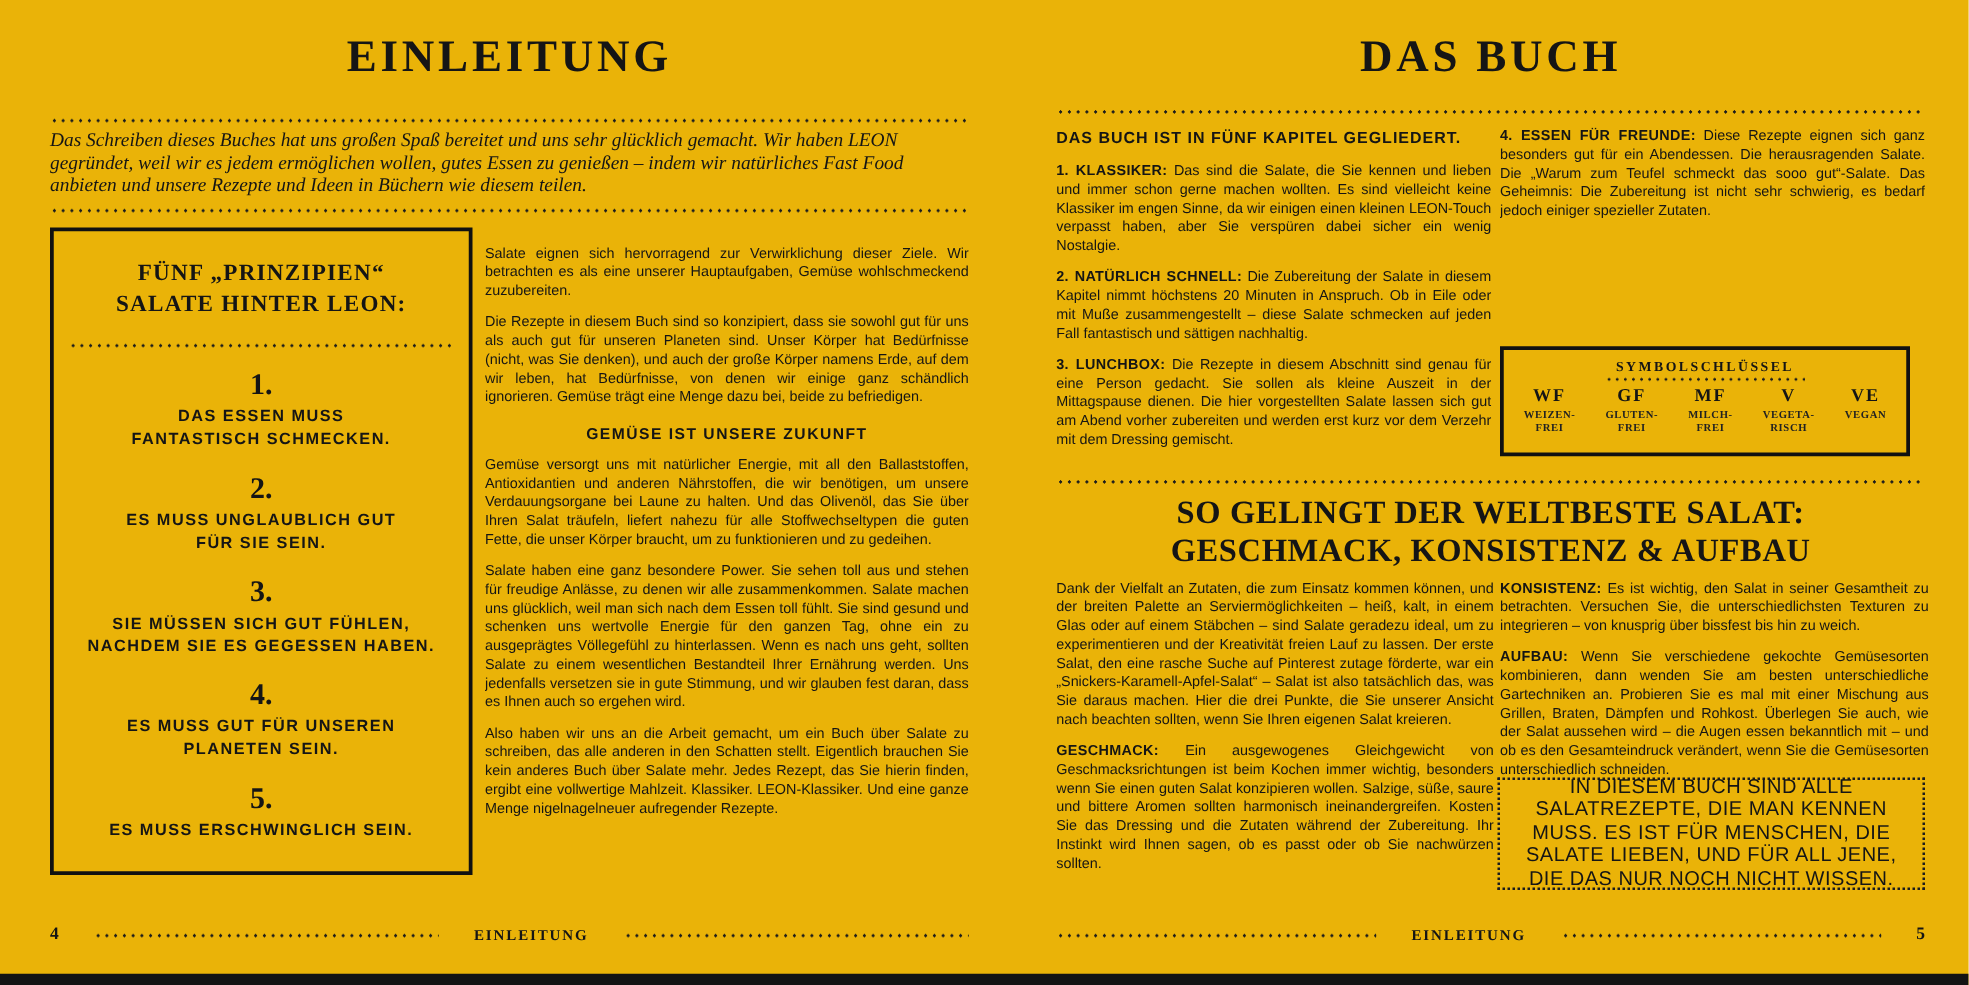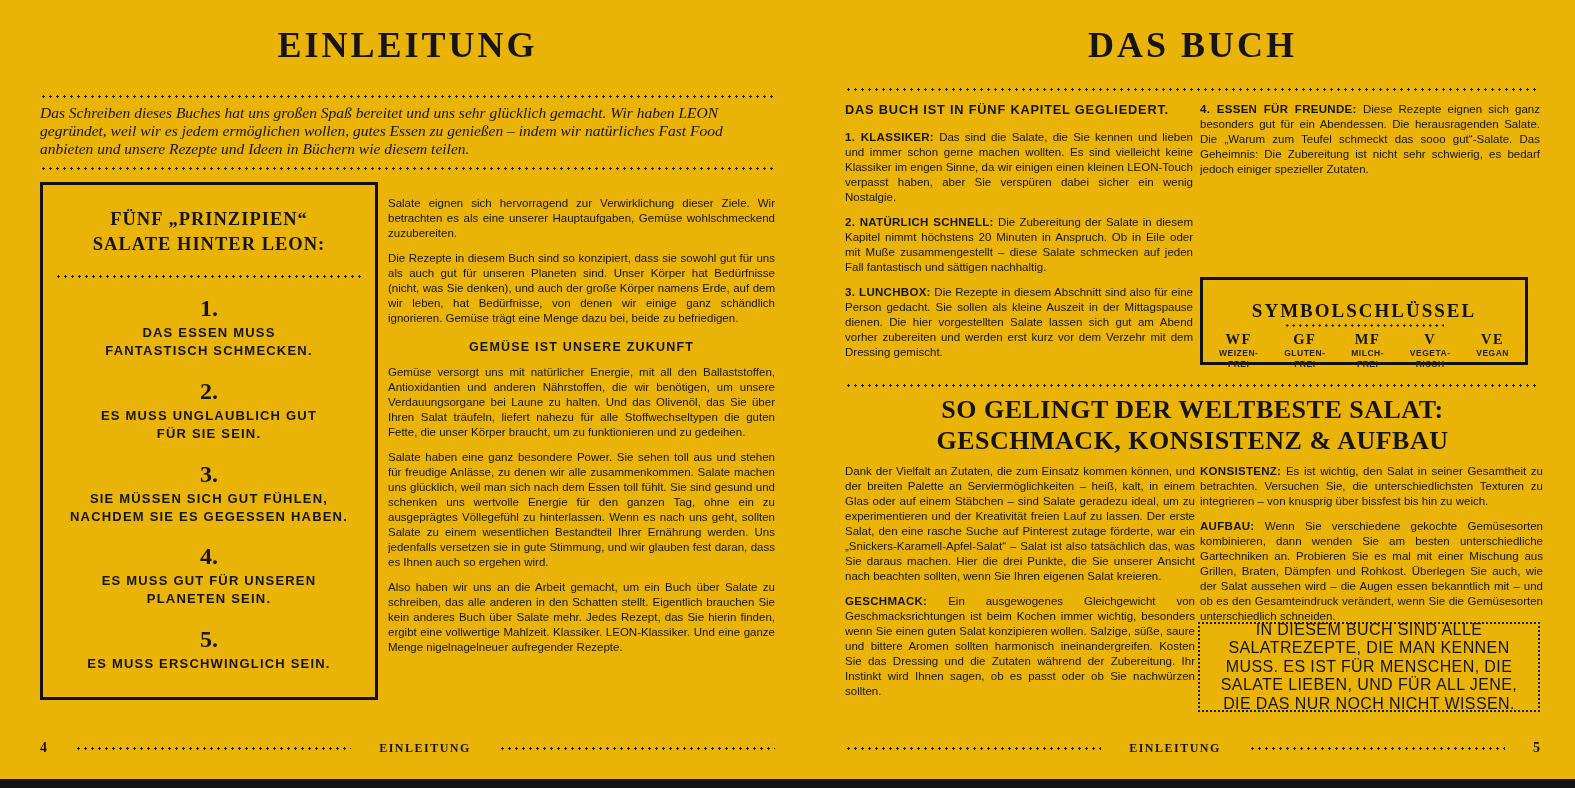--- a/index.html
+++ b/index.html
@@ -45,28 +45,28 @@
   .col-heading{font-family:"Liberation Sans",sans-serif;font-weight:700;font-size:12.5px;
     letter-spacing:1.2px;text-align:center;margin:14px 0 11px;}
 
   
   #colA{top:102px;left:0;width:348px;height:278px;}
   #colB{top:102px;left:355px;width:340px;height:172px;}
   .chapters-header{font-family:"Liberation Sans",sans-serif;font-weight:700;font-size:12.8px;
     letter-spacing:0.8px;margin:0 0 13px;}
   .symbol-box{position:absolute;top:277px;left:355px;width:328px;height:88px;box-sizing:border-box;
     border:3px solid #111;text-align:center;}
-  .symbol-title{font-family:"Liberation Serif",serif;font-weight:700;font-size:19px;letter-spacing:2px;margin-top:20px;}
+  .symbol-title{font-family:"Liberation Serif",serif;font-weight:700;font-size:11px;letter-spacing:2px;margin-top:8px;}
   .symbol-rule{width:160px;height:3px;margin:2px auto 4px;
     background-image:radial-gradient(circle,#1c1c1c 1.05px,transparent 1.25px);
     background-size:6.5px 3px;background-position:0 50%;background-repeat:repeat-x;}
   .symbol-row{display:flex;justify-content:space-between;padding:0 16px;}
   .symbol-item{display:flex;flex-direction:column;align-items:center;text-align:right;}
   .symbol-code{font-family:"Liberation Serif",serif;font-weight:700;font-size:14.5px;letter-spacing:1.5px;line-height:17px;}
-  .symbol-label{font-family:Liberation Sans, sans-serif;font-weight:700;font-size:8.5px;
+  .symbol-label{font-family:Liberation Serif, serif;font-weight:700;font-size:8.5px;
     letter-spacing:0.5px;line-height:10.5px;color:#222;}
 
   .s2-title{position:absolute;top:394px;left:0;right:0;text-align:center;
     font-family:"Liberation Serif",serif;font-weight:700;font-size:26px;line-height:31px;letter-spacing:0.5px;}
   #colC{top:464px;left:0;width:350px;height:250px;}
   #colD{top:464px;left:355px;width:343px;height:156px;}
   .note-box{position:absolute;top:622px;left:353px;width:342px;height:90px;box-sizing:border-box;
     border:2.5px dotted #1c1c1c;display:flex;align-items:center;justify-content:center;text-align:center;}
   .note-text{font-family:"Liberation Sans",sans-serif;font-weight:400;font-size:16px;line-height:18.5px;
     letter-spacing:0.4px;padding:2px 8px;}
@@ -139,21 +139,21 @@
   </div>
 
   <div class="page" id="right-page">
     <div class="page-title">DAS BUCH</div>
     <div class="dotted-rule" id="rp-rule-top"></div>
 
     <div class="text-col" id="colA">
       <div class="chapters-header">DAS BUCH IST IN FÜNF KAPITEL GEGLIEDERT.</div>
       <p class="body-p"><strong>1. KLASSIKER:</strong> <span>Das sind die Salate, die Sie kennen und lieben und immer schon gerne machen wollten. Es sind vielleicht keine Klassiker im engen Sinne, da wir einigen einen kleinen LEON-Touch verpasst haben, aber Sie verspüren dabei sicher ein wenig Nostalgie.</span></p>
       <p class="body-p"><strong>2. NATÜRLICH SCHNELL:</strong> <span>Die Zubereitung der Salate in diesem Kapitel nimmt höchstens 20 Minuten in Anspruch. Ob in Eile oder mit Muße zusammengestellt – diese Salate schmecken auf jeden Fall fantastisch und sättigen nachhaltig.</span></p>
-      <p class="body-p"><strong>3. LUNCHBOX:</strong> <span>Die Rezepte in diesem Abschnitt sind also für eine Person gedacht. Sie sollen als kleine Auszeit in der Mittagspause dienen. Die hier vorgestellten Salate lassen sich gut am Abend vorher zubereiten und werden erst kurz vor dem Verzehr mit dem Dressing gemischt.</span></p>
+      <p class="body-p"><strong>3. LUNCHBOX:</strong> <span>Die Rezepte in diesem Abschnitt sind genau für eine Person gedacht. Sie sollen als kleine Auszeit in der Mittagspause dienen. Die hier vorgestellten Salate lassen sich gut am Abend vorher zubereiten und werden erst kurz vor dem Verzehr mit dem Dressing gemischt.</span></p>
     </div>
 
     <div class="text-col" id="colB">
       <p class="body-p"><strong>4. ESSEN FÜR FREUNDE:</strong> <span>Diese Rezepte eignen sich ganz besonders gut für ein Abendessen. Die herausragenden Salate. Die „Warum zum Teufel schmeckt das sooo gut“-Salate. Das Geheimnis: Die Zubereitung ist nicht sehr schwierig, es bedarf jedoch einiger spezieller Zutaten.</span></p>
     </div>
 
     <div class="symbol-box">
       <div class="symbol-title">SYMBOLSCHLÜSSEL</div>
       <div class="symbol-rule"></div>
       <div class="symbol-row">

